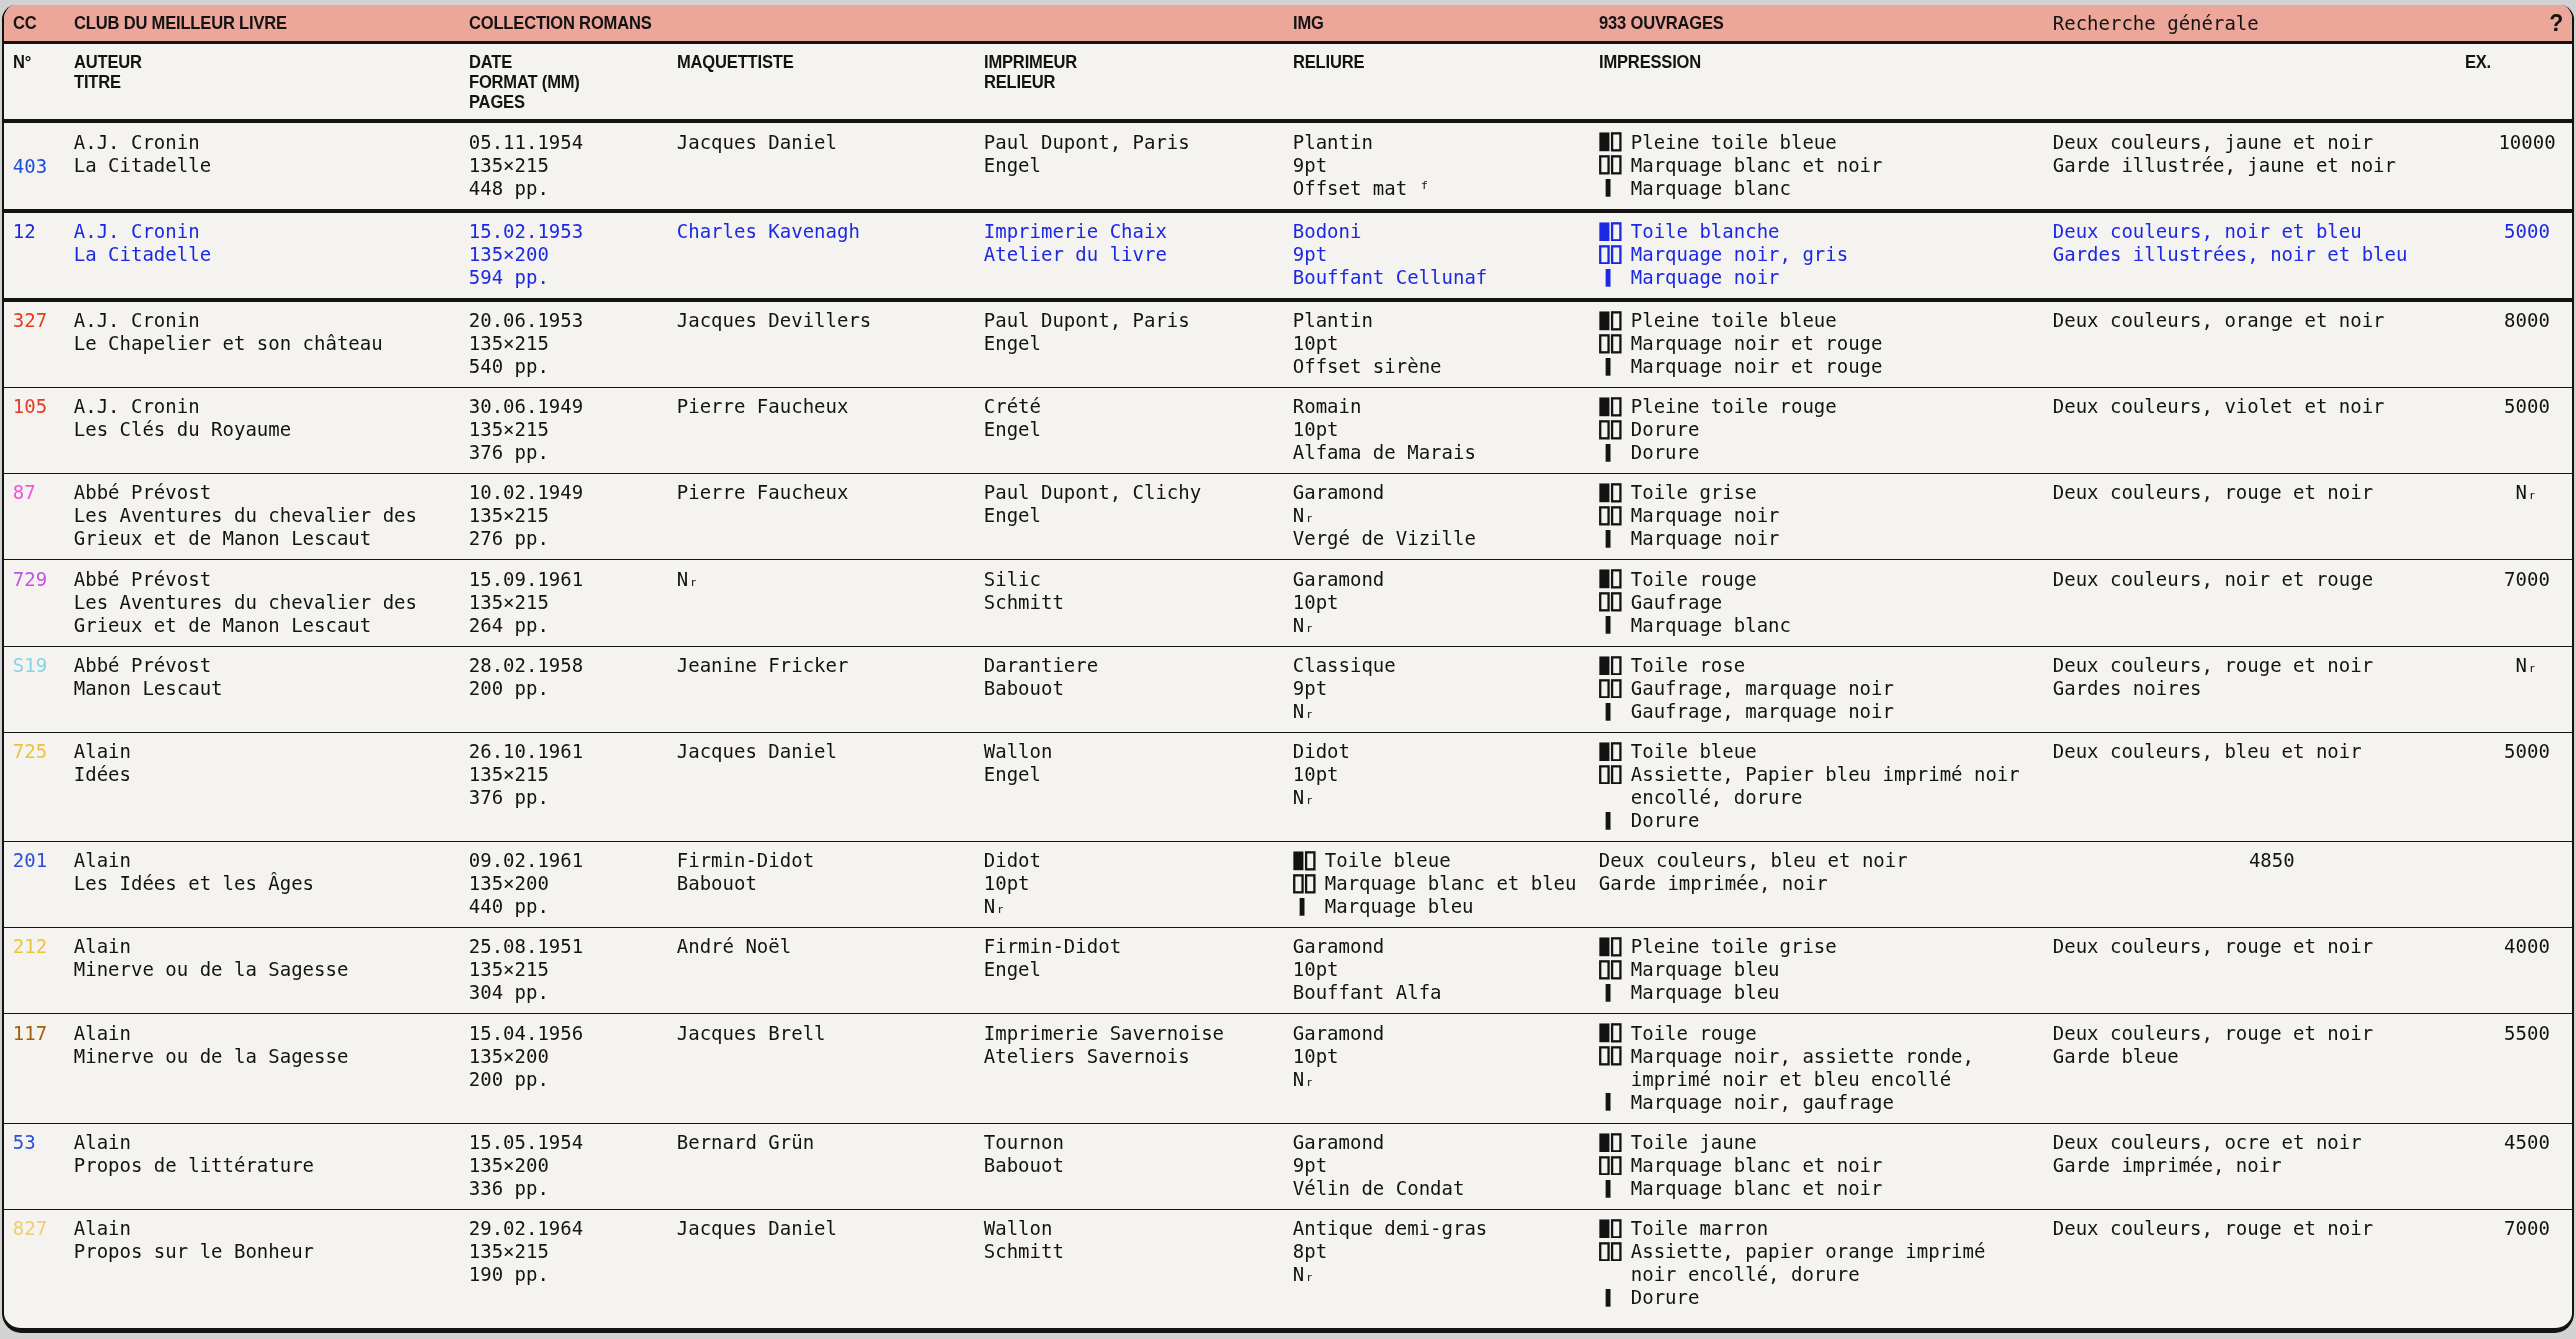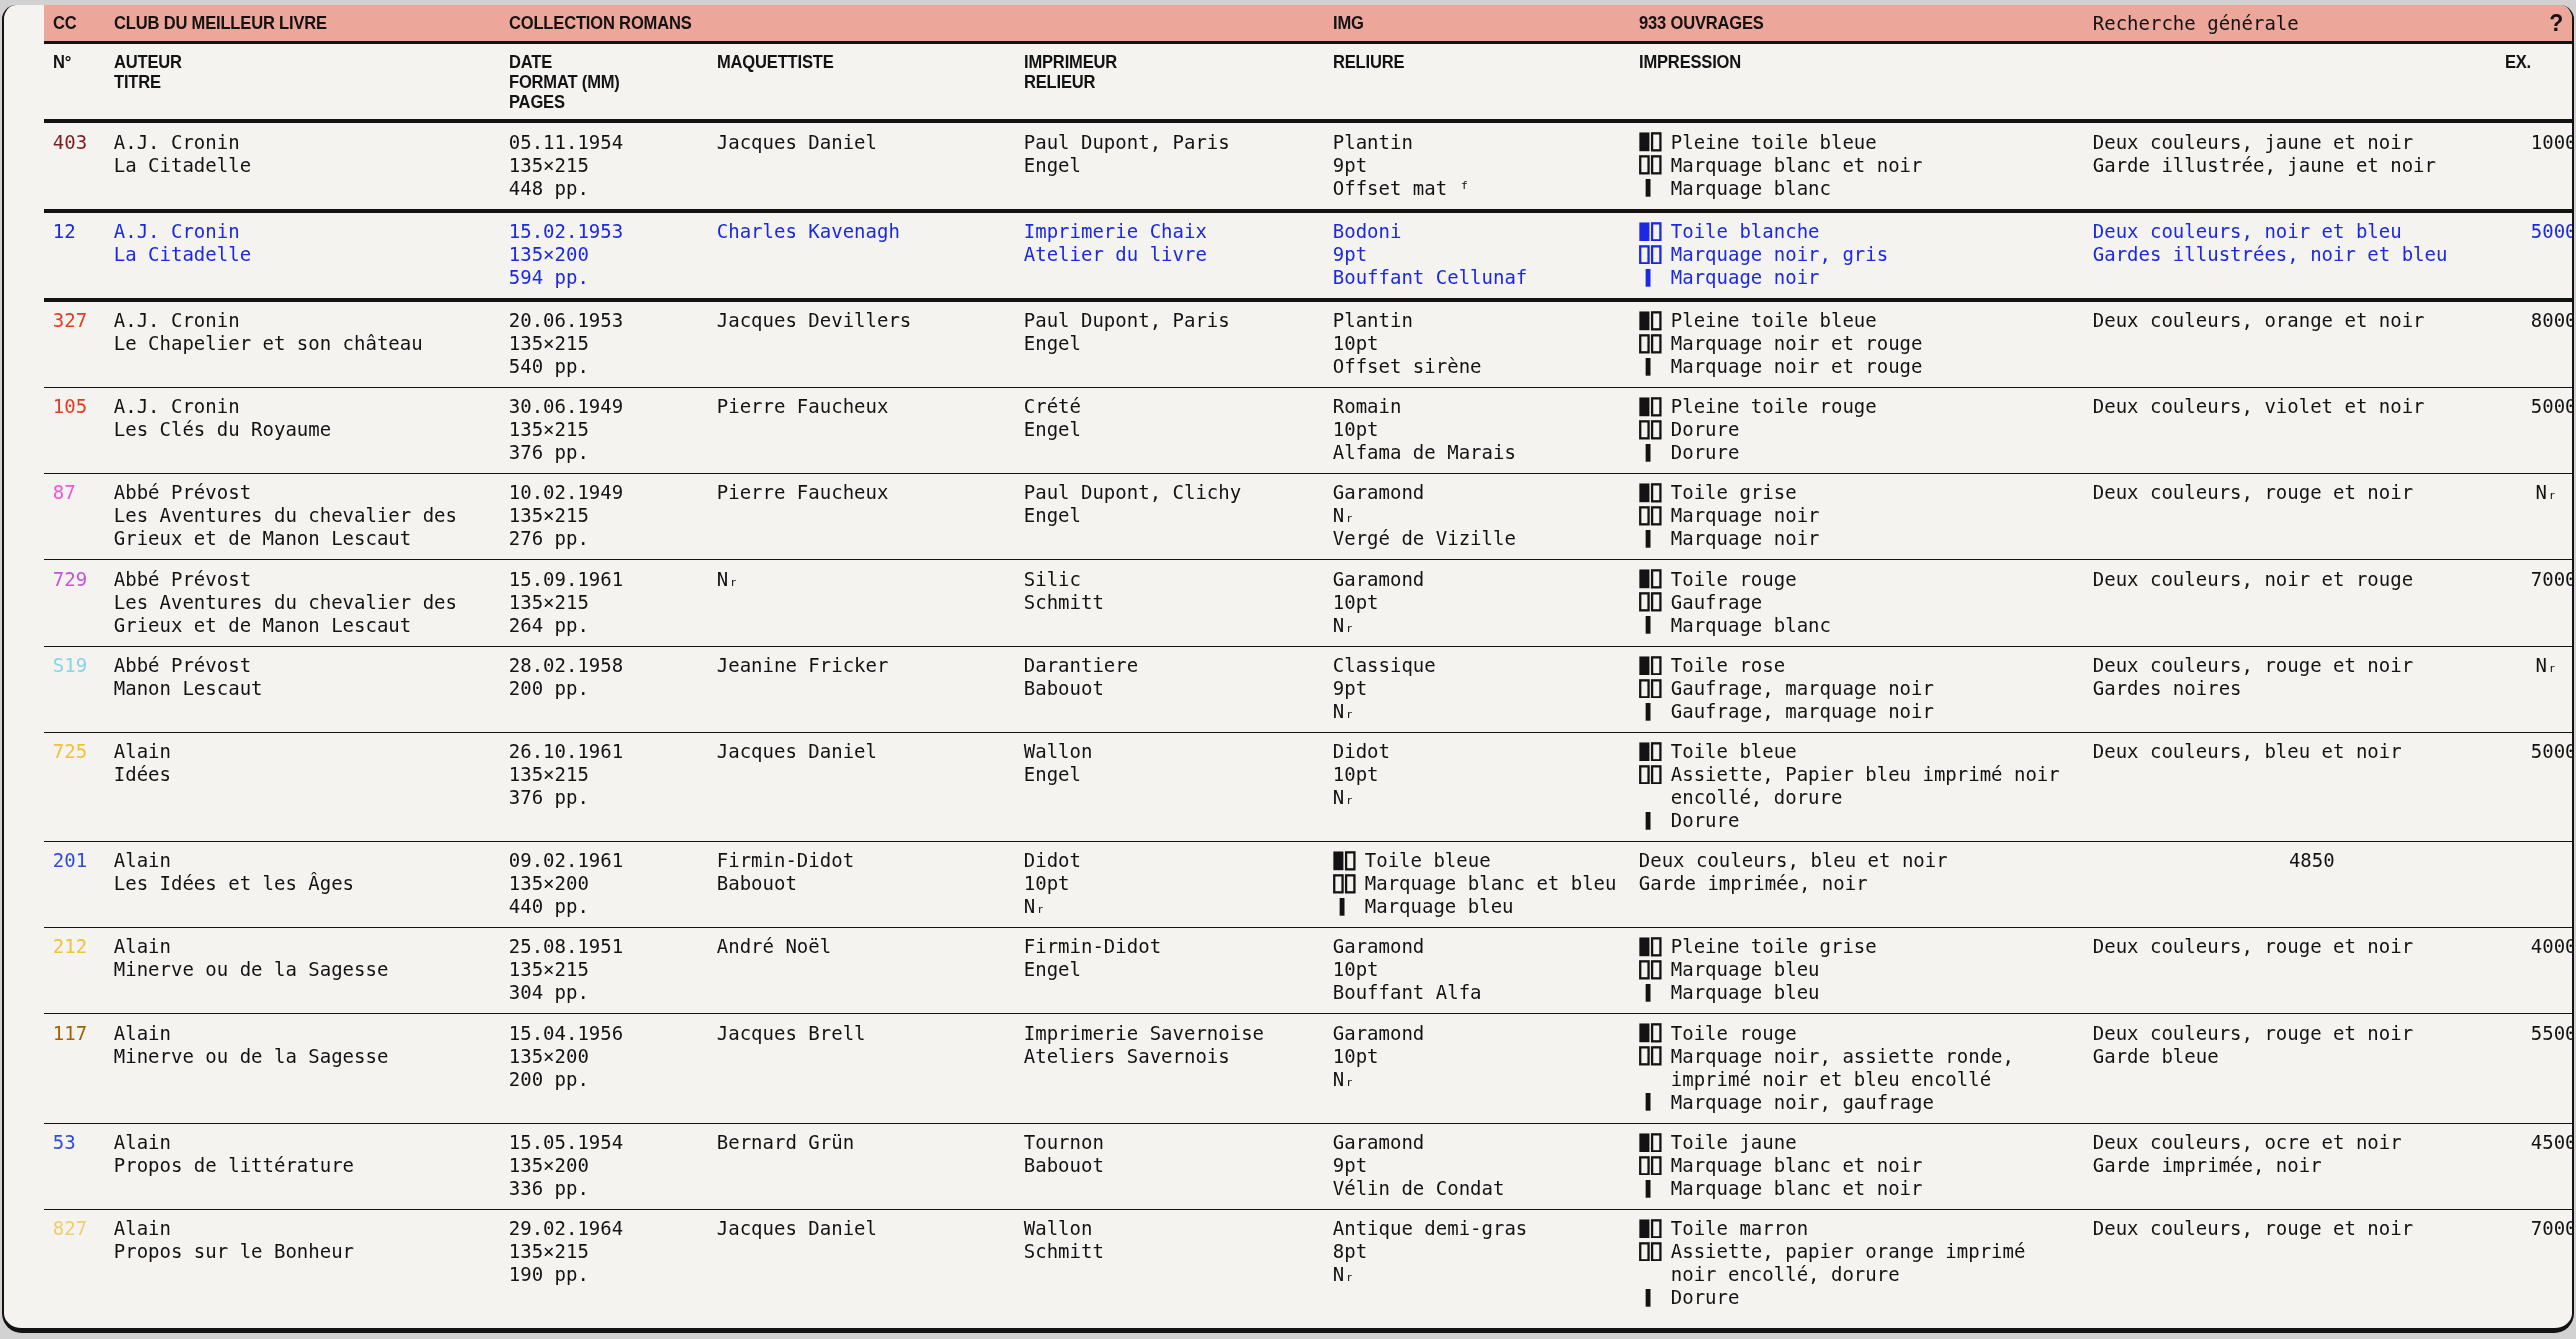--- a/index.html
+++ b/index.html
@@ -9,21 +9,20 @@
     font-family:"DejaVu Sans Mono", monospace;
     position:relative;overflow:hidden;
   }
   .card{
     position:absolute;top:5.4px;left:1.8px;right:1.8px;bottom:7.2px;
     background:#f4f3f0;
     border:0 solid #131313;
     border-left-width:2.7px;border-right-width:2.7px;border-bottom-width:5.4px;
     border-radius:14.3px 14.3px 19.7px 19.7px;
     overflow:hidden;
-    padding-left:40px;
   }
   .grid{
     display:grid;
     grid-template-columns:61px 395px 208px 307px 309px 306px 454px 438px 1fr;
     padding:0 9px;
     box-sizing:border-box;
   }
   
   .topbar{
     height:39px;
@@ -120,21 +119,21 @@
     <div class="cell">
       <div class="hline"><span class="hdr">IMPRESSION</span></div>
     </div>
     <div class="cell col-ex">
       <div class="hline"><span class="hdr" style="transform-origin:100% 50%;">EX.</span></div>
     </div>
   </div>
 
   <div>
   <div class="grid row">
-    <div class="cell c-num" style="color: #7f1d1d;">403</div>
+    <div class="cell c-num" style="color: #1d4ed8; margin-top: 24px;">403</div>
     <div class="cell c-auteur">
           <div class="ln">A.J. Cronin</div>
           <div class="ln">La Citadelle</div>
         </div>
     <div class="cell c-date">
           <div class="ln">05.11.1954</div>
           <div class="ln">135×215</div>
           <div class="ln">448 pp.</div>
         </div>
     <div class="cell c-maq">

